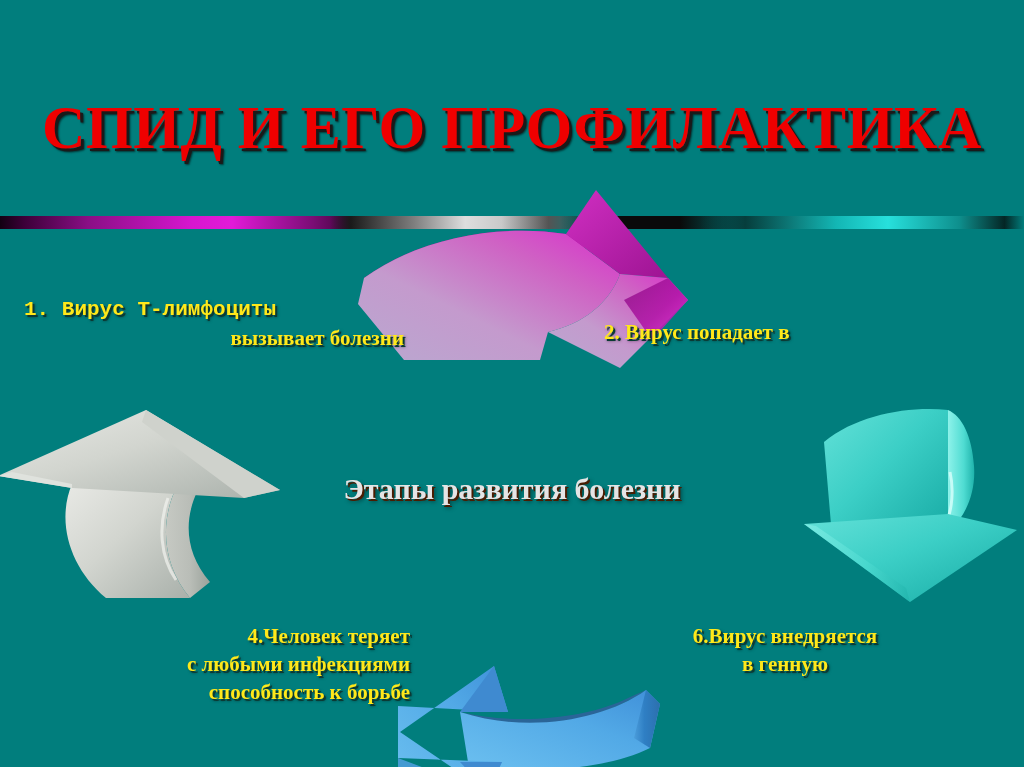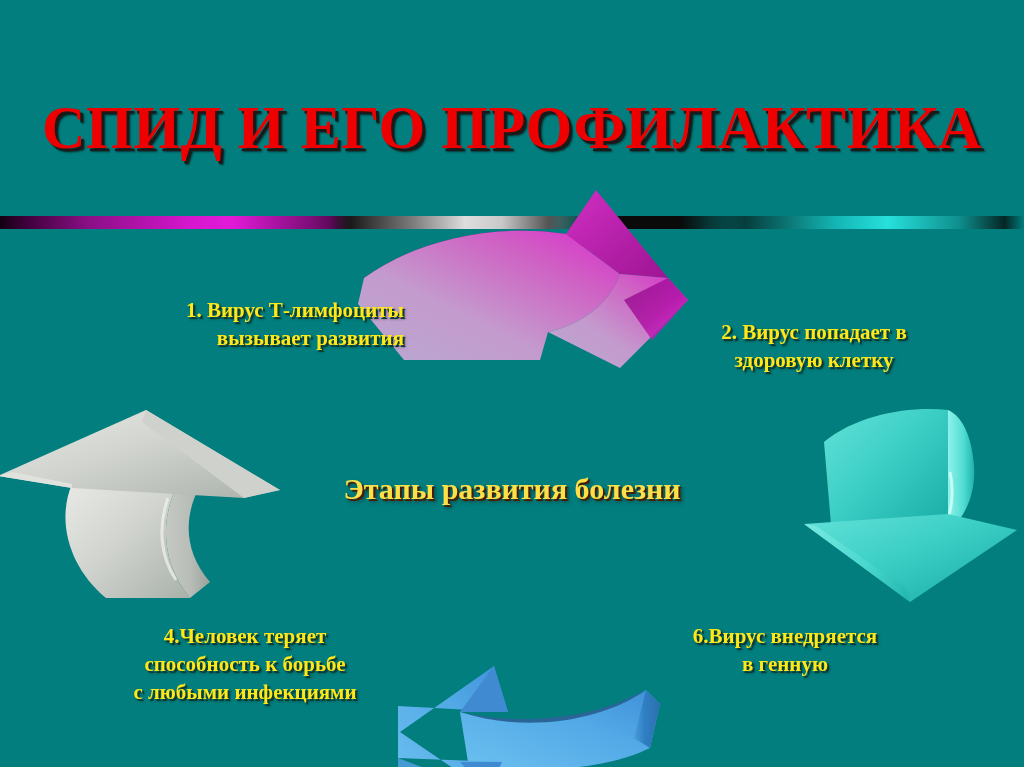--- a/index.html
+++ b/index.html
@@ -66,33 +66,33 @@
     font-family:"Liberation Serif", serif;
     font-weight:bold;
     color:#ffe81a;
     text-shadow:2px 2px 0 #0c3a34, 2px 2px 3px rgba(0,0,0,.5);
     line-height:1.34;
     user-select:none;
   }
   .txt .ln{display:block;white-space:nowrap;}
 
   #step1{left:24px;top:252px;width:380px;font-size:21px;text-align:right;}
-  #step1 .ln.first{text-align:right;}
-  #step2{left:644px;top:274px;width:340px;font-size:21px;text-align:center;}
+  #step1 .ln.first{text-align:left;font-family:Liberation Mono, monospace;}
+  #step2{left:604px;top:274px;width:340px;font-size:21px;text-align:left;}
   #step3{left:620px;top:578px;width:330px;font-size:21px;text-align:center;}
-  #step4{left:80px;top:578px;width:330px;font-size:21px;text-align:center;}
+  #step4{left:80px;top:578px;width:330px;font-size:21px;text-align:right;}
 
   .center-label{
     position:absolute;
     left:0;top:428px;width:1024px;
     text-align:center;
     font-family:"Liberation Serif", serif;
     font-weight:bold;
     font-size:30px;
-    color:#fde047;
+    color:#e5e5e5;
     text-shadow:2px 2px 0 #4a1d02, 3px 3px 4px rgba(0,0,0,.45);
     white-space:nowrap;
     user-select:none;
   }
 
   
   .arrow{position:absolute;pointer-events:none;}
   #arrow-magenta{left:352px;top:138px;}
   #arrow-cyan{left:802px;top:358px;}
   #arrow-blue{left:398px;top:598px;}
@@ -210,34 +210,33 @@
     <path d="M182,82 C166,116 168,158 196,192 L216,176 C190,146 190,112 204,84 Z" fill="url(#gSvEdge)"></path>
     <path d="M174,92 C164,120 166,150 182,174" stroke="#f2f4f0" stroke-width="3" fill="none" opacity="0.7"></path>
 
     <path d="M152,4 L286,84 L250,92 L78,82 L4,70 Z" fill="url(#gSvFace)"></path>
     <path d="M152,4 L286,84 L250,92 L148,16 Z" fill="#cfd2cc"></path>
     <path d="M4,70 L78,82 L78,78 L18,66 Z" fill="#dfe2dd"></path>
   </svg>
 
   <div class="txt" id="step1">
     <span class="ln first">1.    Вирус Т-лимфоциты</span>
-    <span class="ln">вызывает развития</span>
+    <span class="ln">вызывает болезни</span>
   </div>
 
   <div class="txt" id="step2">
     <span class="ln">2.    Вирус  попадает в</span>
-    <span class="ln">здоровую клетку</span>
   </div>
 
   <div class="center-label">Этапы развития болезни</div>
 
   <div class="txt" id="step3">
     <span class="ln">6.Вирус внедряется</span>
     <span class="ln">в генную</span>
   </div>
 
   <div class="txt" id="step4">
     <span class="ln">4.Человек теряет</span>
+    <span class="ln">с любыми инфекциями</span>
     <span class="ln">способность к борьбе</span>
-    <span class="ln">с любыми инфекциями</span>
   </div>
 
 </div>
 
 </body></html>

